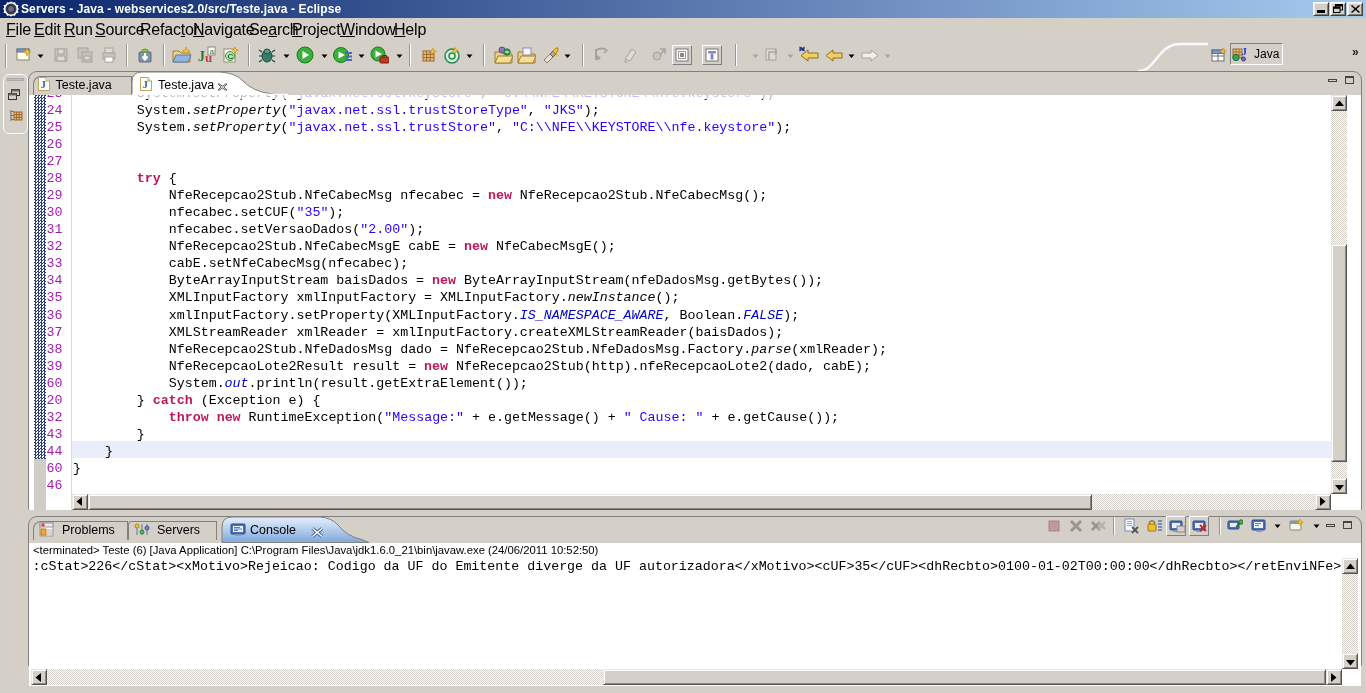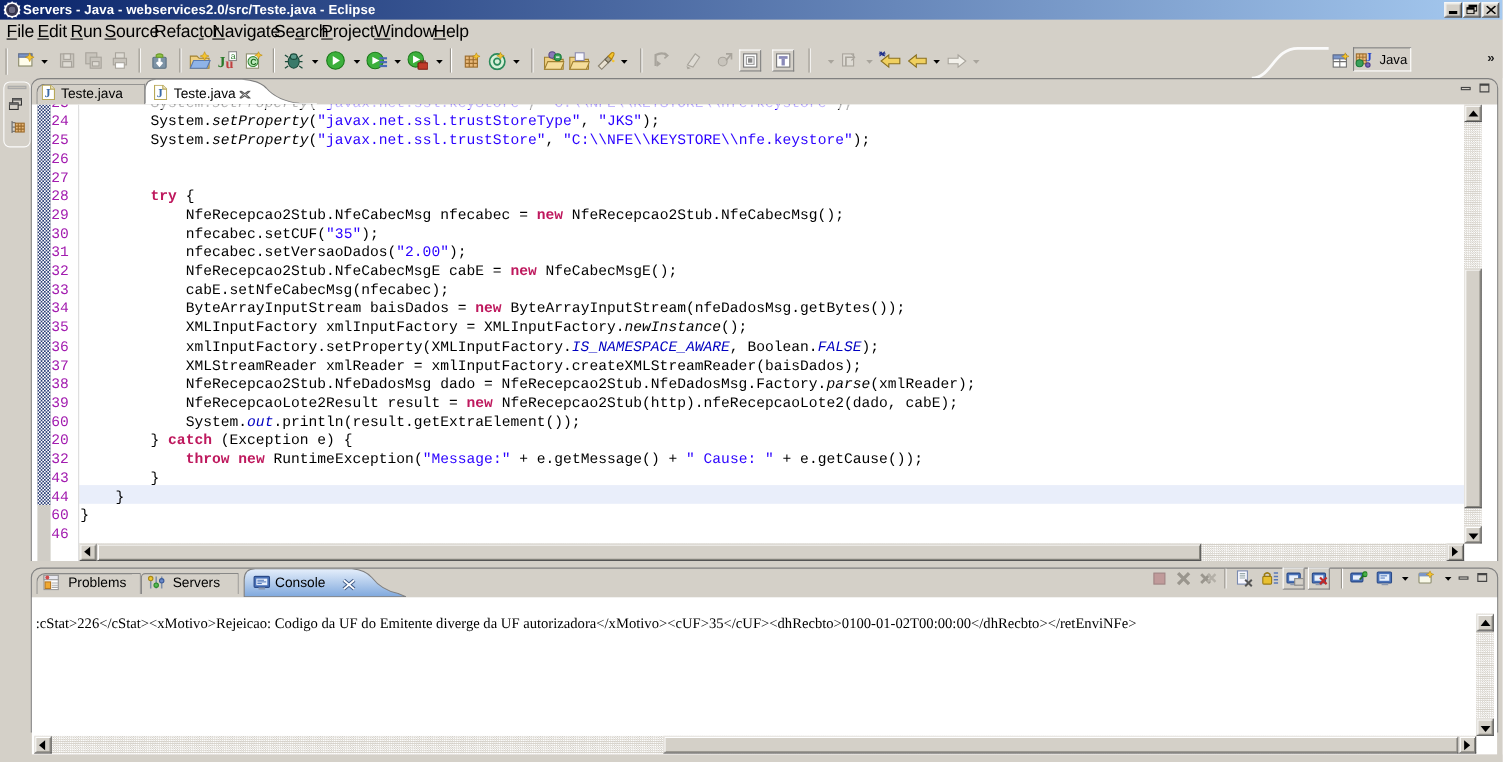--- a/index.html
+++ b/index.html
@@ -32,21 +32,21 @@
 .k{color:#be185d;font-weight:bold}
 .s{color:#2a00ff}
 .i{font-style:italic}
 .f{color:#0000c0;font-style:italic}
 #ecode,#enums{position:absolute;font-family:"Liberation Mono",monospace;font-size:13.3px;line-height:17.06px;white-space:pre}
 #enums{color:#a21caf}
 #ecode>div,#enums>div{height:17.06px}
 .sbtrack{position:absolute;background-image:conic-gradient(#fff 0 25%,#d4d0c8 0 50%,#fff 0 75%,#d4d0c8 0);background-size:2px 2px}
 .sbthumb,.sbbtn{position:absolute;background:#d4d0c8;border:1px solid;border-color:#e8e6e2 #555 #555 #e8e6e2;box-shadow:inset 1px 1px 0 #fff,inset -1px -1px 0 #8a8880}
 .sbbtn svg{position:absolute;left:2px;top:3px}
-.mono{font-family:Liberation Serif, serif;font-size:13.3px;white-space:pre}
+.mono{font-family:Liberation Mono, monospace;font-size:13.3px;white-space:pre}
 </style></head>
 <body>
 <div id="root">
 
 <div class="abs" id="title">
   <svg style="position:absolute;left:3px;top:1px" width="16" height="16" viewBox="0 0 16 16">
         <circle cx="8" cy="8" r="7" fill="#fff"></circle>
         <path d="M8 0 L9.5 2.5 L12 1 L12.5 4 L15.5 4 L14.5 6.5 L16 8 L14.5 9.5 L15.5 12 L12.5 12 L12 15 L9.5 13.5 L8 16 L6.5 13.5 L4 15 L3.5 12 L0.5 12 L1.5 9.5 L0 8 L1.5 6.5 L0.5 4 L3.5 4 L4 1 L6.5 2.5 Z" fill="#fff"></path>
         <circle cx="8" cy="8" r="5.5" fill="#3a3a52"></circle>
         <circle cx="8" cy="8" r="3.5" fill="#6a6a82"></circle>
@@ -385,20 +385,21 @@
           <rect x="5" y="11" width="6" height="2" fill="#8a98b0"></rect>
         </svg></span>
 <span class="tablbl" style="left:221px;top:6px">Console</span>
 <span style="position:absolute;left:282px;top:7px"><svg width="13" height="11" viewBox="0 0 13 11">
           <path d="M1.5 1.5 L11 9.5 M11 1.5 L1.5 9.5" stroke="#46618c" stroke-width="3.4"></path>
           <path d="M1.5 1.5 L11 9.5 M11 1.5 L1.5 9.5" stroke="#fff" stroke-width="1.6"></path>
         </svg></span>
 <div style="position:absolute;left:1297px;top:7px;width:9px;height:3px;border:1px solid #444"></div>
       <div style="position:absolute;left:1314px;top:3.5px;width:9px;height:8px;border:1px solid #444;border-top-width:2px"></div>
 <div style="position:absolute;left:0px;top:25.6px;width:1332px;height:143px;background:#fff;overflow:hidden">
+<div style="position:absolute;left:4px;top:1.5px;font-size:11.3px;color:#000;white-space:nowrap">&lt;terminated&gt; Teste (6) [Java Application] C:\Program Files\Java\jdk1.6.0_21\bin\javaw.exe (24/06/2011 10:52:50)</div>
 <div class="mono" style="position:absolute;left:3.5px;top:16.5px;color:#000">:cStat&gt;226&lt;/cStat&gt;&lt;xMotivo&gt;Rejeicao: Codigo da UF do Emitente diverge da UF autorizadora&lt;/xMotivo&gt;&lt;cUF&gt;35&lt;/cUF&gt;&lt;dhRecbto&gt;0100-01-02T00:00:00&lt;/dhRecbto&gt;&lt;/retEnviNFe&gt;</div>
 </div>
 <div class="sbtrack" style="left:1313px;top:41px;width:16px;height:111px"></div>
 <div class="sbbtn" style="left:1313px;top:41px;width:16px;height:16px">
         <svg width="11" height="9" viewBox="0 0 11 9">
           <path d="M5.5 1.5 L10 7 L1 7 Z" fill="#000"></path>
         </svg>
       </div>
 <div class="sbbtn" style="left:1313px;top:136px;width:16px;height:16px">
         <svg width="11" height="9" viewBox="0 0 11 9" style="margin-top:1px">

